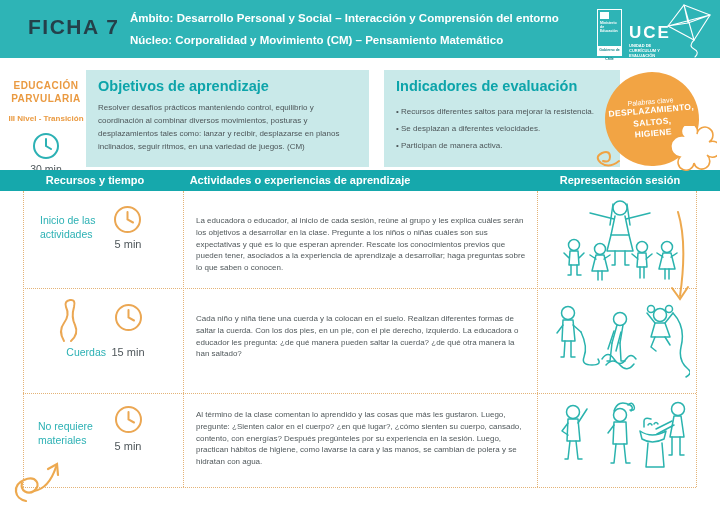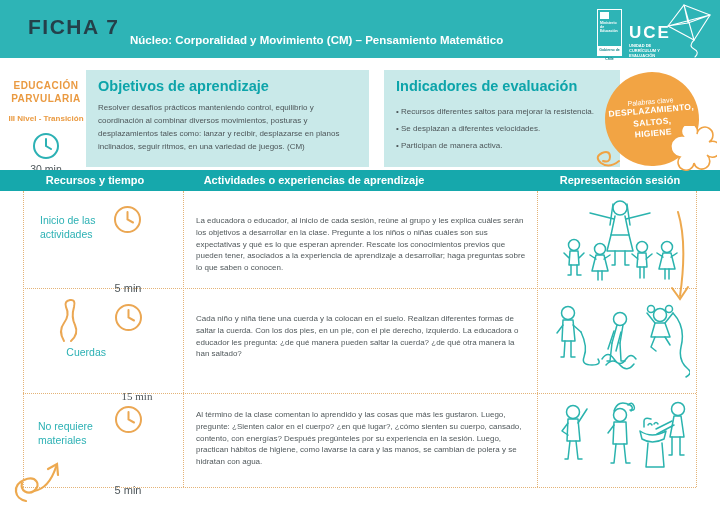--- a/index.html
+++ b/index.html
@@ -42,40 +42,41 @@
   .kwcircle{left:605px;top:72px;width:94px;height:94px;border-radius:50%;background:#f2a444;z-index:3;
             display:flex;flex-direction:column;justify-content:center;align-items:center;transform:rotate(-5deg);}
   .kwlabel{color:#ffffff;font-size:7px;}
   .kwword{color:#ffffff;font-size:8.5px;font-weight:bold;line-height:1.35;letter-spacing:.3px;}
 
   
   .colbar{left:0;top:170px;width:720px;height:21px;background:#16a8ac;z-index:2;}
   .colhead{position:absolute;top:0;height:21px;line-height:21px;text-align:center;color:#ffffff;
            font-weight:bold;font-size:11px;}
   .col1{left:15px;width:160px;}
-  .col2{left:182px;width:264px;}
+  .col2{left:168px;width:264px;}
   .col3{left:535px;width:170px;}
 
   
   .dotv{width:0;border-left:1px dotted #e4b377;}
   .doth{height:0;border-top:1px dotted #e4b377;}
 
   .reslabel{color:#2cb1b4;font-size:10.5px;line-height:1.3;}
-  .timelabel{color:#4e565a;font-size:11px;text-align:center;margin-top:44px;}
+  .timelabel{color:#4e565a;font-size:11px;text-align:center;}
   .para{font-size:8px;line-height:1.47;color:#50585b;width:332px;}
 
   svg{display:block;}
 </style>
 </head>
 <body>
 
 <div class="page">
 
   <div class="abs header">
     <div class="abs ficha">FICHA 7</div>
+    <div class="abs hline hline1">Ámbito: Desarrollo Personal y Social – Interacción y Comprensión del entorno</div>
     <div class="abs hline hline2">Núcleo: Corporalidad y Movimiento (CM) – Pensamiento Matemático</div>
 
     <div class="abs minlogo">
       <div class="minflag"></div>
       <div class="mintxt">Ministerio de Educación</div>
       <div class="minband">
           <span>Gobierno de Chile</span>
         </div>
     </div>
 
@@ -186,21 +187,21 @@
   </svg>
 
   <svg class="abs" style="left:54px;top:297px;" width="28" height="47" viewBox="0 0 28 47">
     <path d="M10,44 Q4,34 10,26 Q16,18 12,10 Q10,4 16,3 Q22,2 20,10 Q17,20 21,28 Q25,37 17,44" fill="none" stroke="#eba753" stroke-width="2" stroke-linecap="round"></path>
   </svg>
   <div class="abs reslabel" style="left:36px;top:346px;width:70px;text-align:right;">Cuerdas</div>
   <svg class="abs" style="left:113px;top:302px;" width="31" height="31" viewBox="0 0 31 31">
     <circle cx="15.5" cy="15.5" r="12.5" fill="none" stroke="#eba753" stroke-width="2"></circle>
     <path d="M15.5,8 L15.5,15.5 L21,18.5" fill="none" stroke="#eba753" stroke-width="2" stroke-linecap="round"></path>
   </svg>
-  <div class="abs timelabel" style="left:116px;top:346px;width:42px;font-family:Liberation Serif, serif;">15 min</div>
+  <div class="abs timelabel" style="left:107px;top:346px;width:42px;">15 min</div>
   <div class="abs para" style="left:196px;top:313px;">Cada niño y niña tiene una cuerda y la colocan en el suelo. Realizan diferentes formas de saltar la cuerda. Con los dos pies, en un pie, con el pie derecho, izquierdo. La educadora o educador les pregunta: ¿de qué manera pueden saltar la cuerda? ¿de qué otra manera la han saltado?</div>
 
   <svg class="abs" style="left:548px;top:299px;" width="142" height="88" viewBox="0 0 142 88">
     <g stroke="#2ab3ae" stroke-width="1.5" fill="none" stroke-linecap="round" stroke-linejoin="round">
 
       <circle cx="20" cy="14" r="6.5"></circle>
       <path d="M15,21 L14,42 L27,42 L25,21 Z"></path>
       <path d="M15,26 L9,34 M25,26 L33,33"></path>
       <path d="M17,42 L16,58 M23,42 L23,58 M13,58 L16,58 M23,58 L27,58"></path>
       <path d="M33,33 Q40,48 36,58 Q33,66 44,66 Q54,66 50,60"></path>

